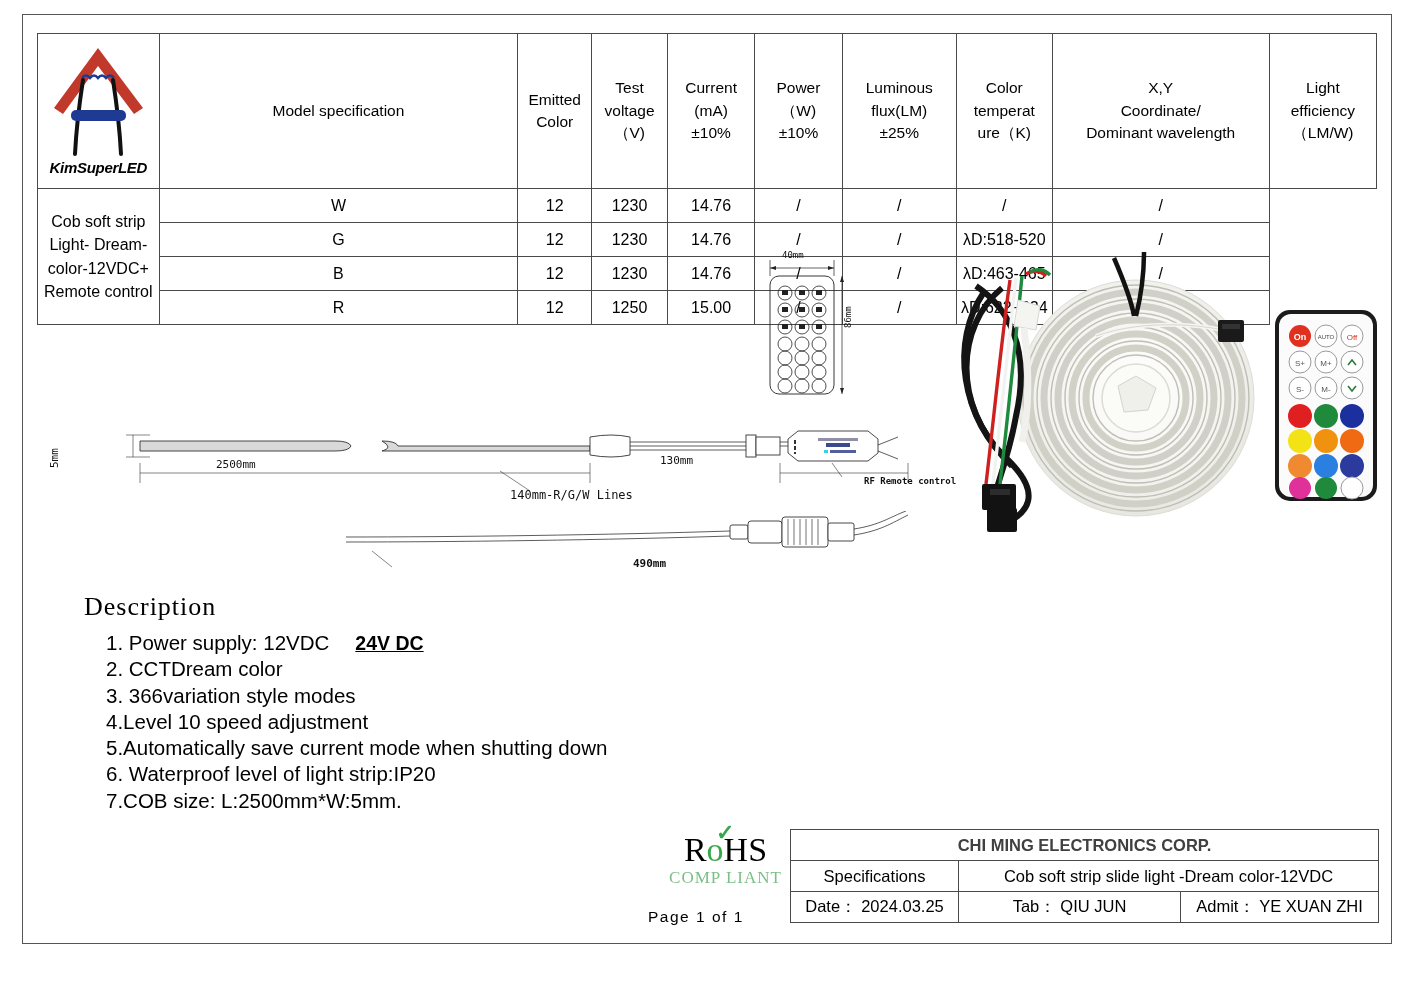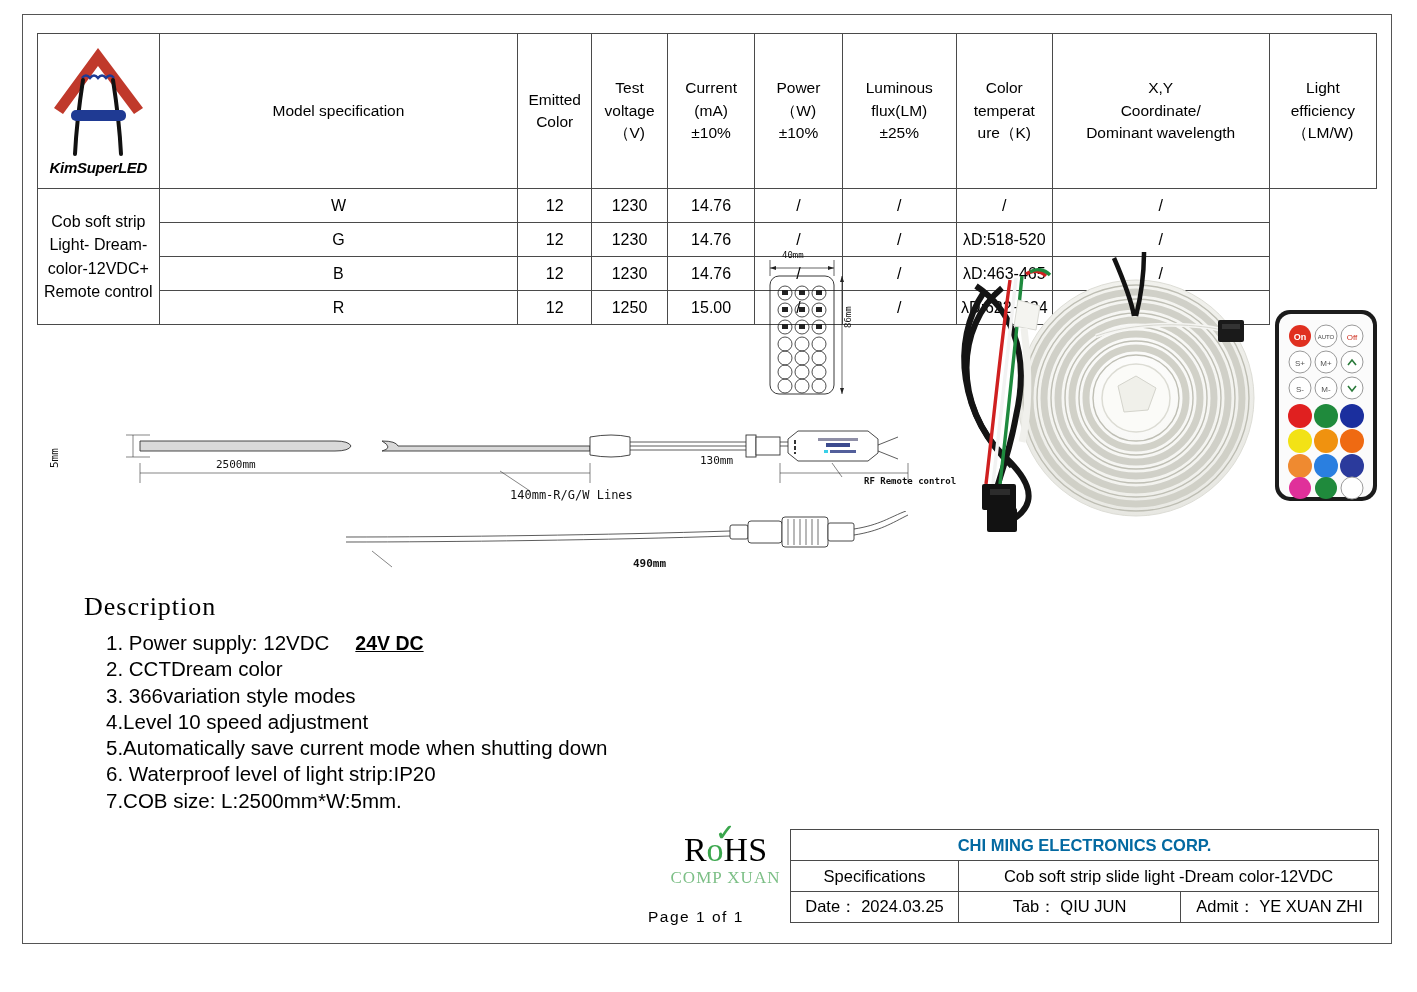--- a/index.html
+++ b/index.html
@@ -62,21 +62,21 @@
 
   
   .footer-table{
     position:absolute;left:790px;top:829px;width:588px;
     border-collapse:collapse;table-layout:fixed;
   }
   .footer-table td{
     border:1px solid #4a4a4a;height:28px;text-align:center;
     font-size:16.5px;padding:1px 4px;
   }
-  .ft-company{color:#0369a1;font-weight:bold;font-size:16.5px;}
+  .ft-company{color:#404040;font-weight:bold;font-size:16.5px;}
   .ft-left{text-align:left;padding-left:10px;}
 </style>
 </head>
 <body>
 
 <div class="page-border"></div>
 
 <table class="spec-table">
   <colgroup>
     <col style="width:117px">
@@ -271,21 +271,21 @@
 
     <line x1="750" y1="62" x2="878" y2="62" stroke="#333" stroke-width="0.6"></line>
     <line x1="750" y1="52" x2="750" y2="72" stroke="#333" stroke-width="0.6"></line>
     <line x1="878" y1="52" x2="878" y2="72" stroke="#333" stroke-width="0.6"></line>
 
     <line x1="470" y1="60" x2="500" y2="80" stroke="#333" stroke-width="0.6"></line>
   </svg>
   <div class="lbl-tech" style="left:48px;top:232px;transform:rotate(-90deg);transform-origin:left top;">5mm</div>
   <div class="lbl-tech" style="left:216px;top:222px;">2500mm</div>
   <div class="lbl-tech" style="left:510px;top:252px;font-size:12px;">140mm-R/G/W Lines</div>
-  <div class="lbl-tech" style="left:700px;top:218px;text-align:center;">130mm</div>
+  <div class="lbl-tech" style="left:660px;top:218px;text-align:center;">130mm</div>
 
   <svg style="position:absolute;left:780px;top:185px;" width="120" height="75" viewBox="0 0 120 75">
     <path d="M8 18 l10 -8 l70 0 l10 8 l0 14 l-10 8 l-70 0 l-10 -8 Z" fill="#fff" stroke="#333" stroke-width="0.9"></path>
     <g fill="#333">
         <rect x="14" y="19" width="2" height="4"></rect>
         <rect x="14" y="25" width="2" height="4"></rect>
         <rect x="14" y="31" width="2" height="2"></rect>
       </g>
     <rect x="38" y="17" width="40" height="3" fill="#6a6a8a" opacity="0.75"></rect>
     <rect x="46" y="22" width="24" height="4" fill="#1a2a7a" opacity="0.85"></rect>
@@ -422,21 +422,21 @@
   <li>4.Level 10 speed adjustment</li>
   <li>5.Automatically save current mode when shutting down</li>
   <li>6. Waterproof level of light strip:IP20</li>
   <li>7.COB size: L:2500mm*W:5mm.</li>
 </ul>
 
 <div class="rohs">
   <div class="rohs-main">
     <span class="rohs-check">✓</span><span>R</span><span class="rohs-o">o</span><span>HS</span>
   </div>
-  <div class="rohs-sub">COMP XUAN</div>
+  <div class="rohs-sub">COMP LIANT</div>
 </div>
 <div class="page-of">Page  1   of   1</div>
 
 <table class="footer-table">
   <colgroup>
       <col style="width:168px">
       <col style="width:222px">
       <col style="width:198px">
     </colgroup>
   <tbody>

